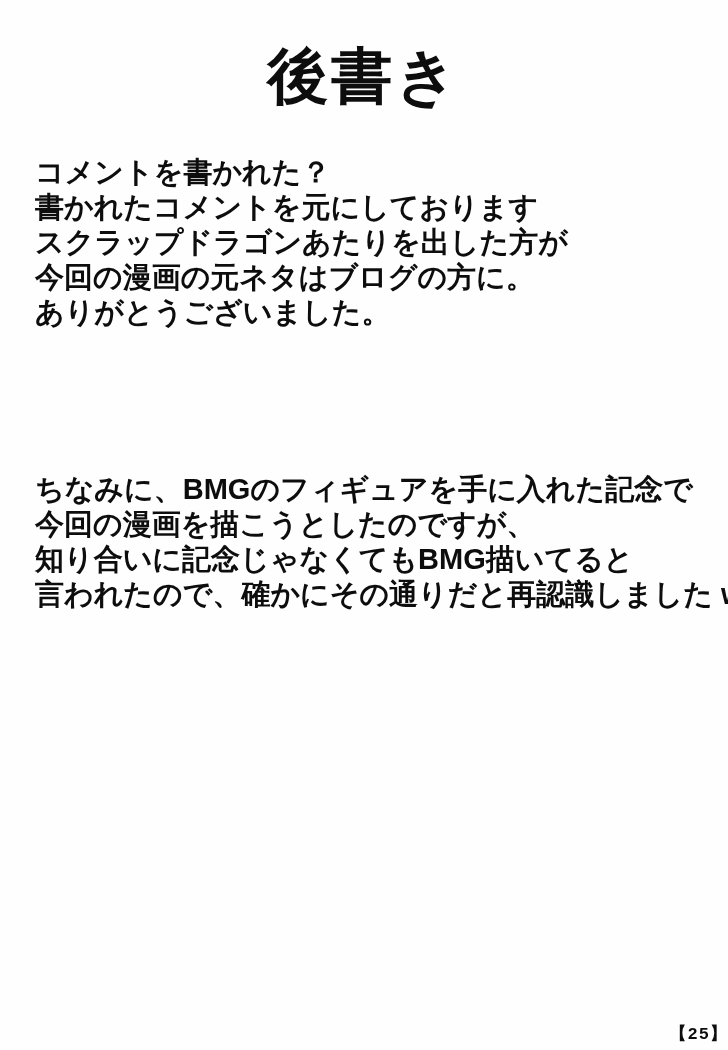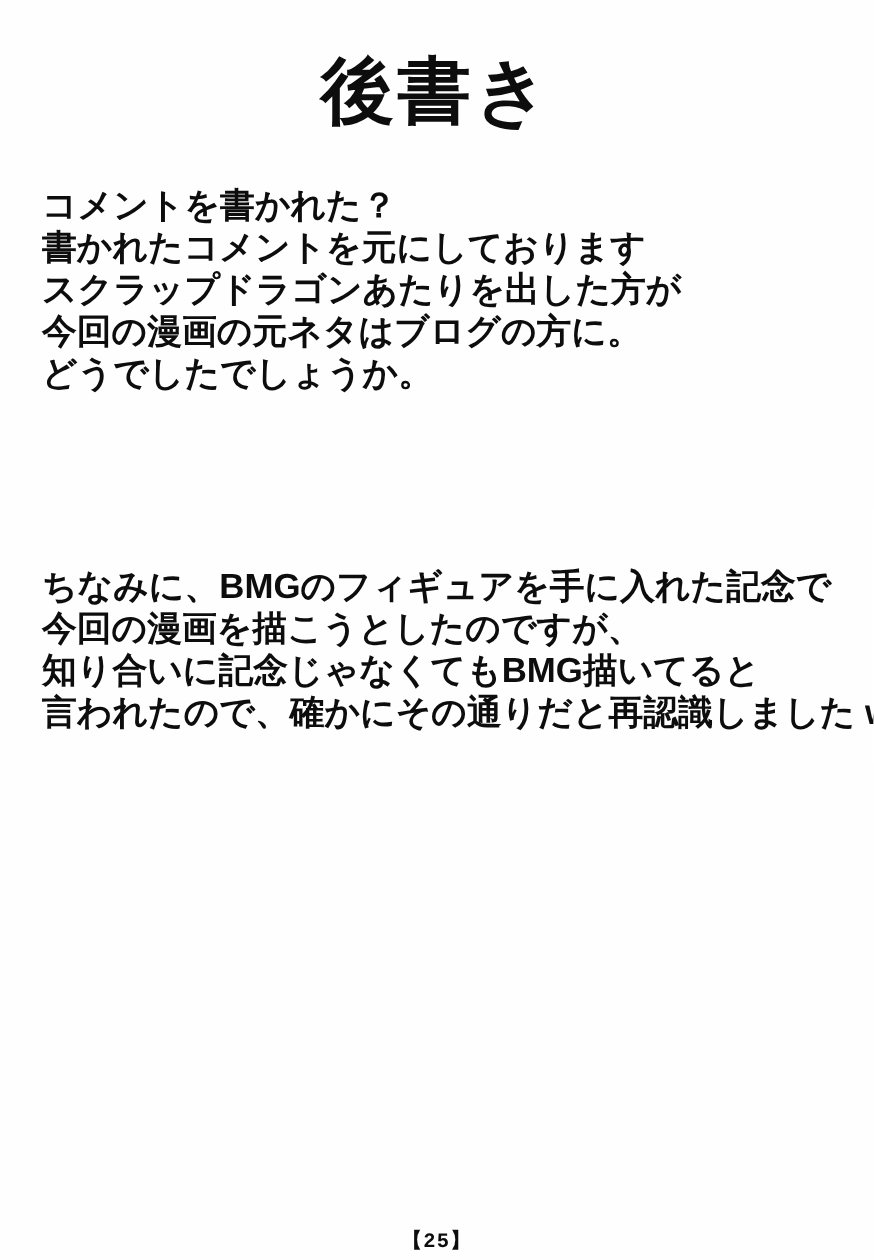--- a/index.html
+++ b/index.html
@@ -36,40 +36,40 @@
     line-height: 35px;
     white-space: nowrap;
   }
   .paragraph-1 { top: 155px; }
   .paragraph-2 { top: 472px; }
   .page-number {
     position: absolute;
     top: 1022px;
     left: 0;
     width: 100%;
-    text-align: center;
+    text-align: right;
     font-size: 17px;
     font-weight: bold;
     font-family: "Liberation Mono", "DejaVu Sans Mono", monospace;
     letter-spacing: 1px;
   }
 </style>
 </head>
 <body>
 
 <div class="page">
 
   <h1 class="title">後書き</h1>
 
   <div class="paragraph paragraph-1">
     <div>コメントを書かれた？</div>
     <div>書かれたコメントを元にしております</div>
     <div>スクラップドラゴンあたりを出した方が</div>
     <div>今回の漫画の元ネタはブログの方に。</div>
-    <div>どうでしたでしょうか。</div>
+    <div>ありがとうございました。</div>
   </div>
 
   <div class="paragraph paragraph-2">
     <div>ちなみに、BMGのフィギュアを手に入れた記念で</div>
     <div>今回の漫画を描こうとしたのですが、</div>
     <div>知り合いに記念じゃなくてもBMG描いてると</div>
     <div>言われたので、確かにその通りだと再認識しました w</div>
   </div>
 
   <div class="page-number">【25】</div>

